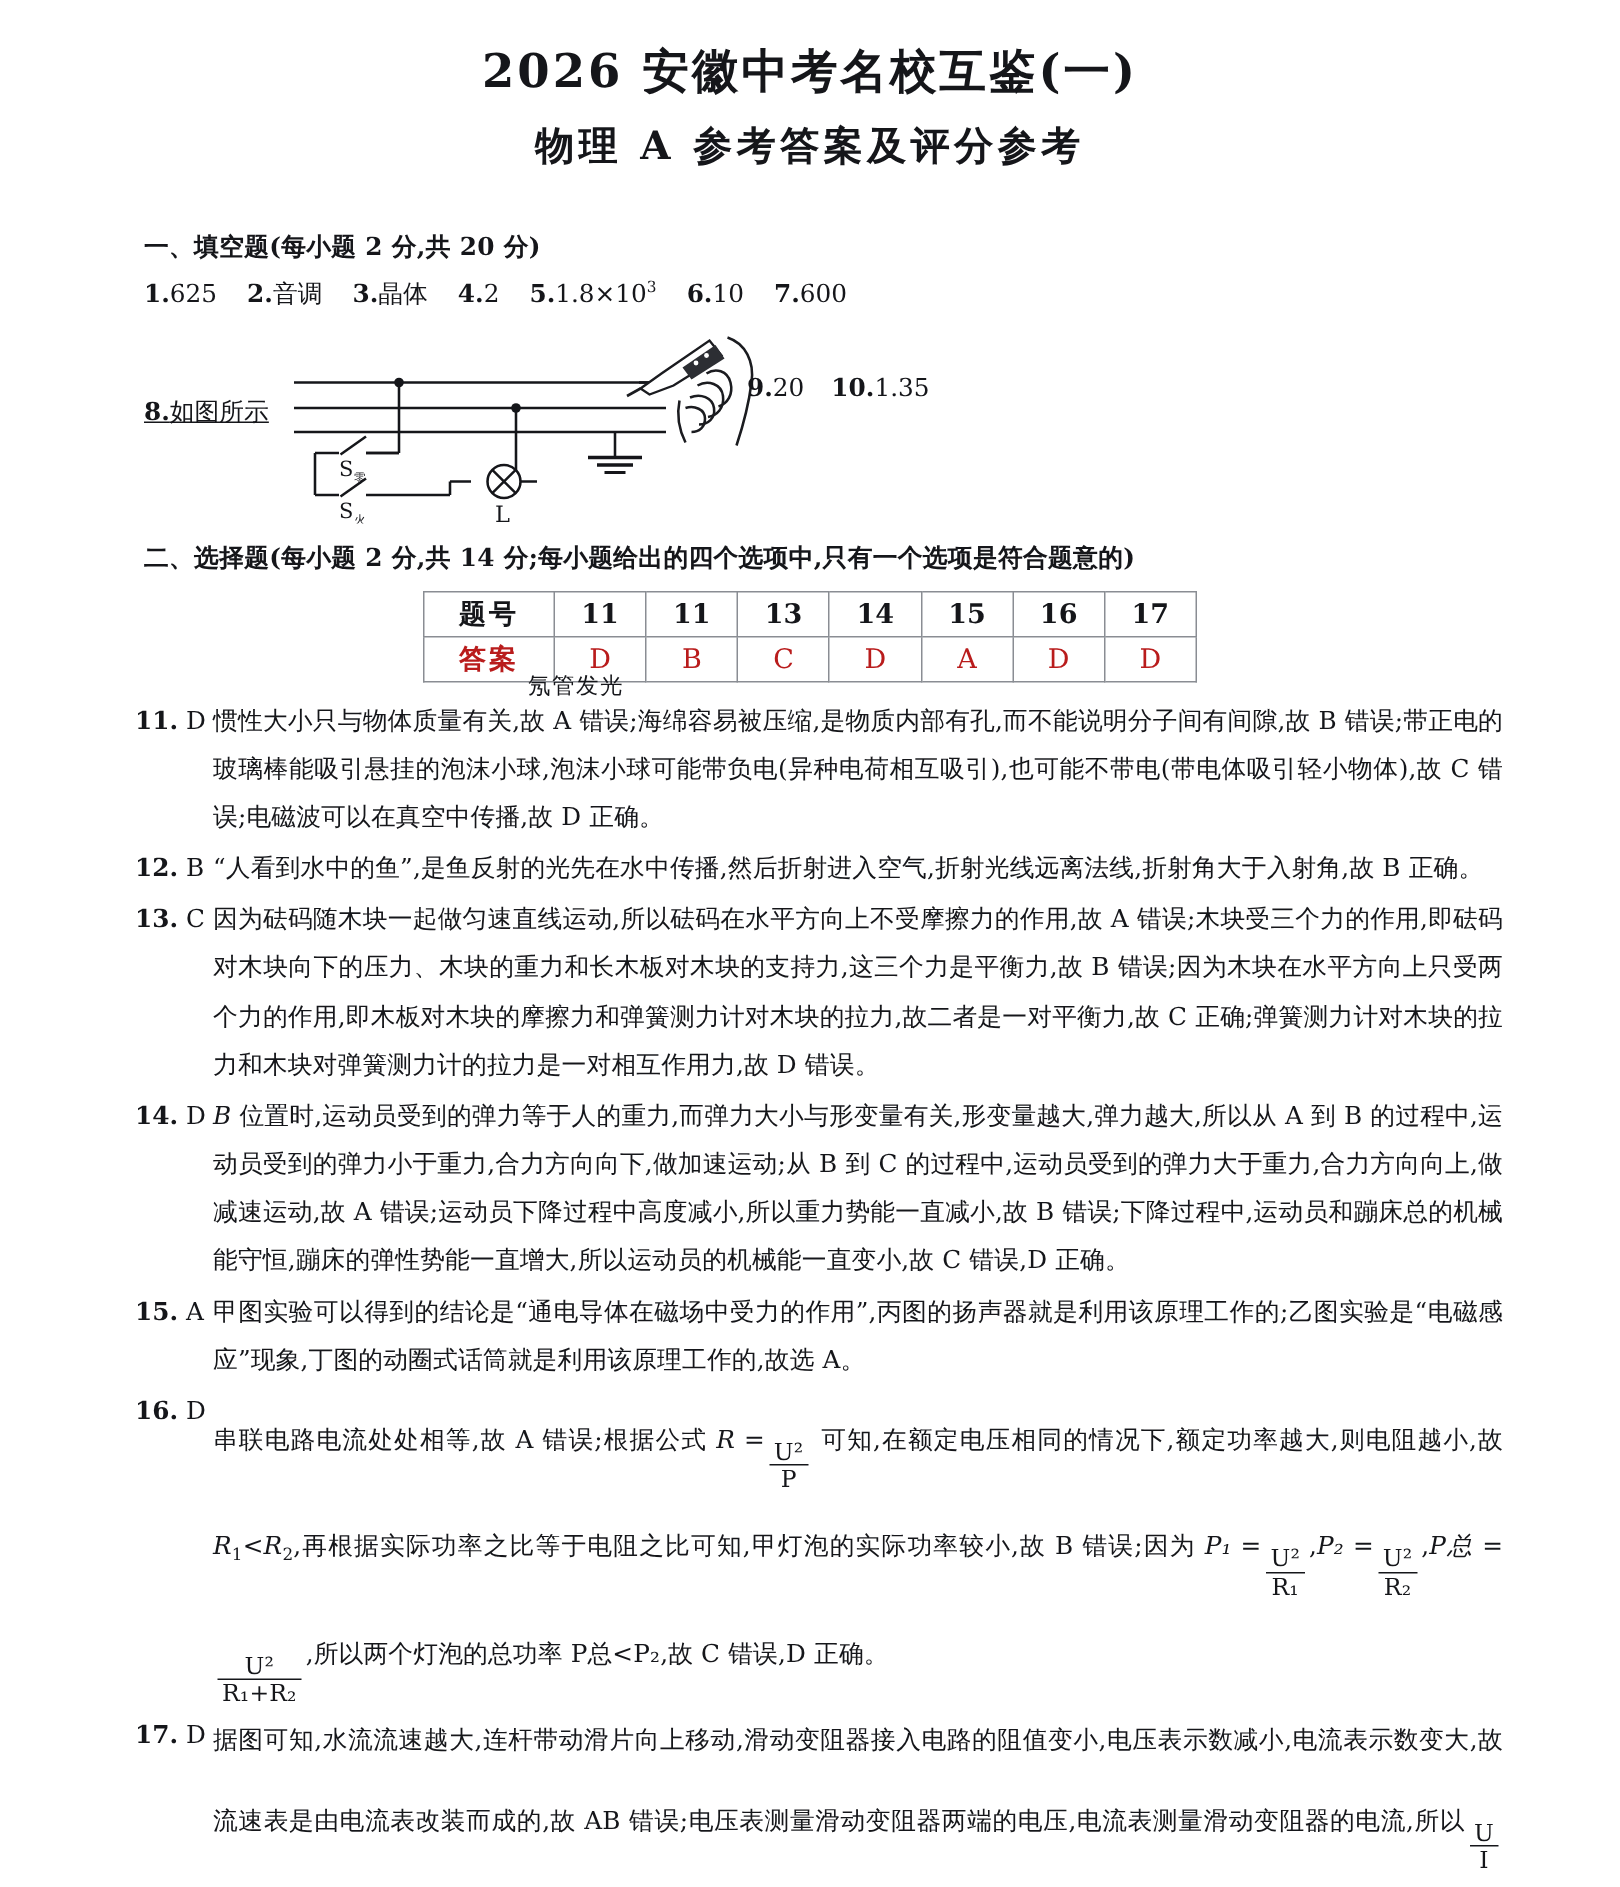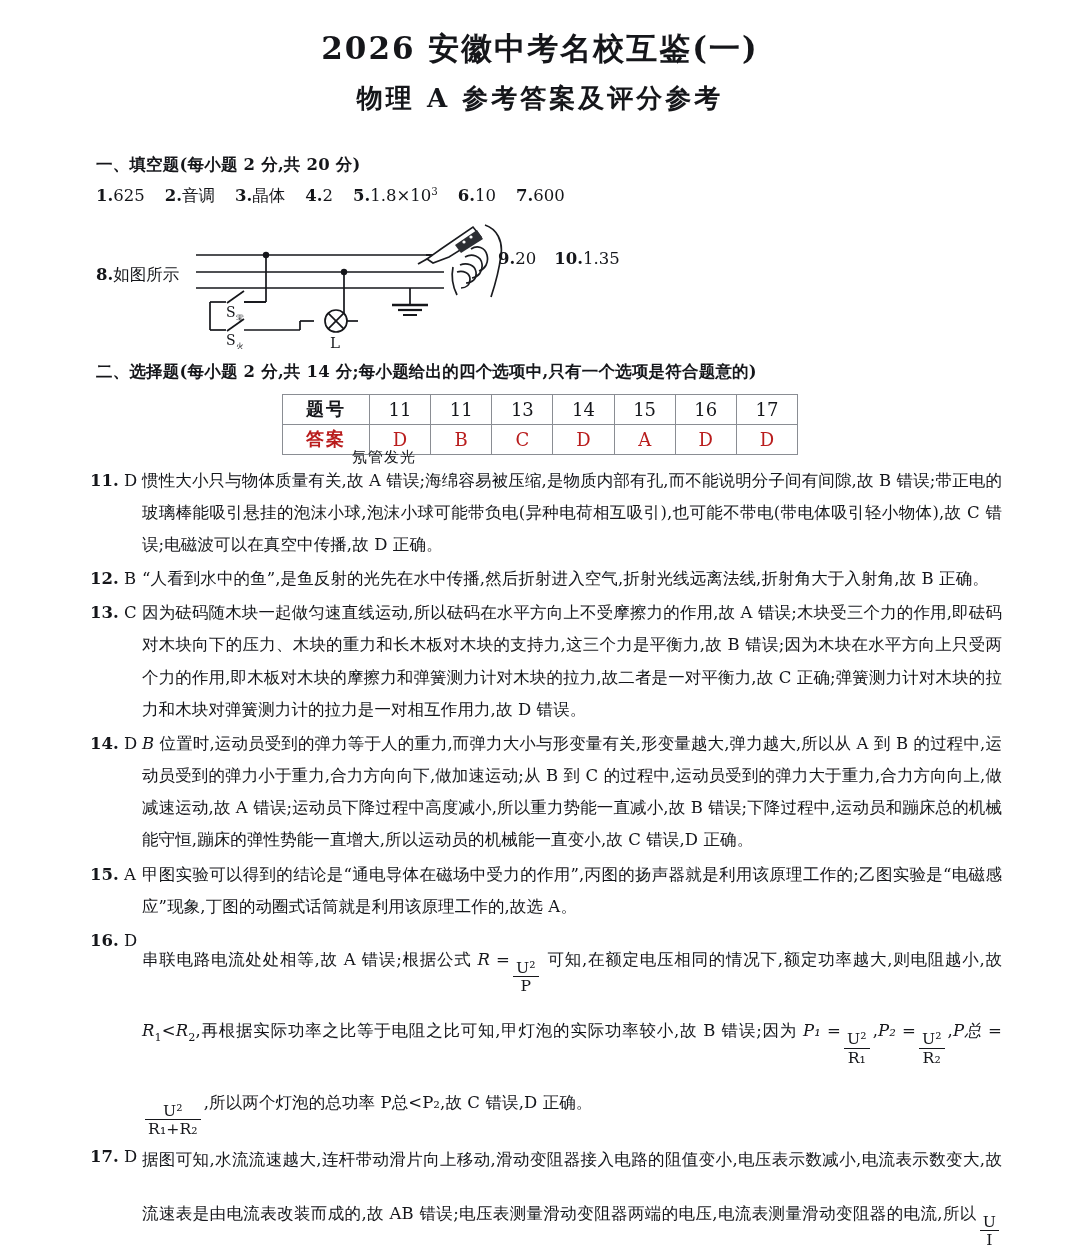--- a/index.html
+++ b/index.html
@@ -72,20 +72,21 @@
     position: relative;
     height: 132px;
     margin-top: 6px;
   }
   .fig-label {
     position: absolute;
     left: 96px;
     top: 47px;
     font-size: 16.5px;
     white-space: nowrap;
+    text-decoration: underline;
   }
   .fig-right {
     position: absolute;
     left: 498px;
     top: 32px;
     font-size: 16.5px;
     white-space: nowrap;
   }
   .fig-right .blank-item { margin-right: 18px; }
   .circuit {
@@ -113,21 +114,21 @@
     border-collapse: collapse;
     font-size: 18px;
     width: 516px;
   }
   table.ans td {
     border: 1px solid #8a8d93;
     text-align: center;
     height: 29px;
     padding: 0;
   }
-  table.ans tr.head td { font-weight: 400; }
+  table.ans tr.head td { font-weight: 700; }
   table.ans td.rowhdr {
     width: 86px;
     font-weight: 700;
     letter-spacing: 2px;
   }
   table.ans tr.head td.rowhdr,
   table.ans tr.body td.rowhdr { font-weight: 700; }
   table.ans tr.body td { font-weight: 400; color: #b91c1c; }
 
   

